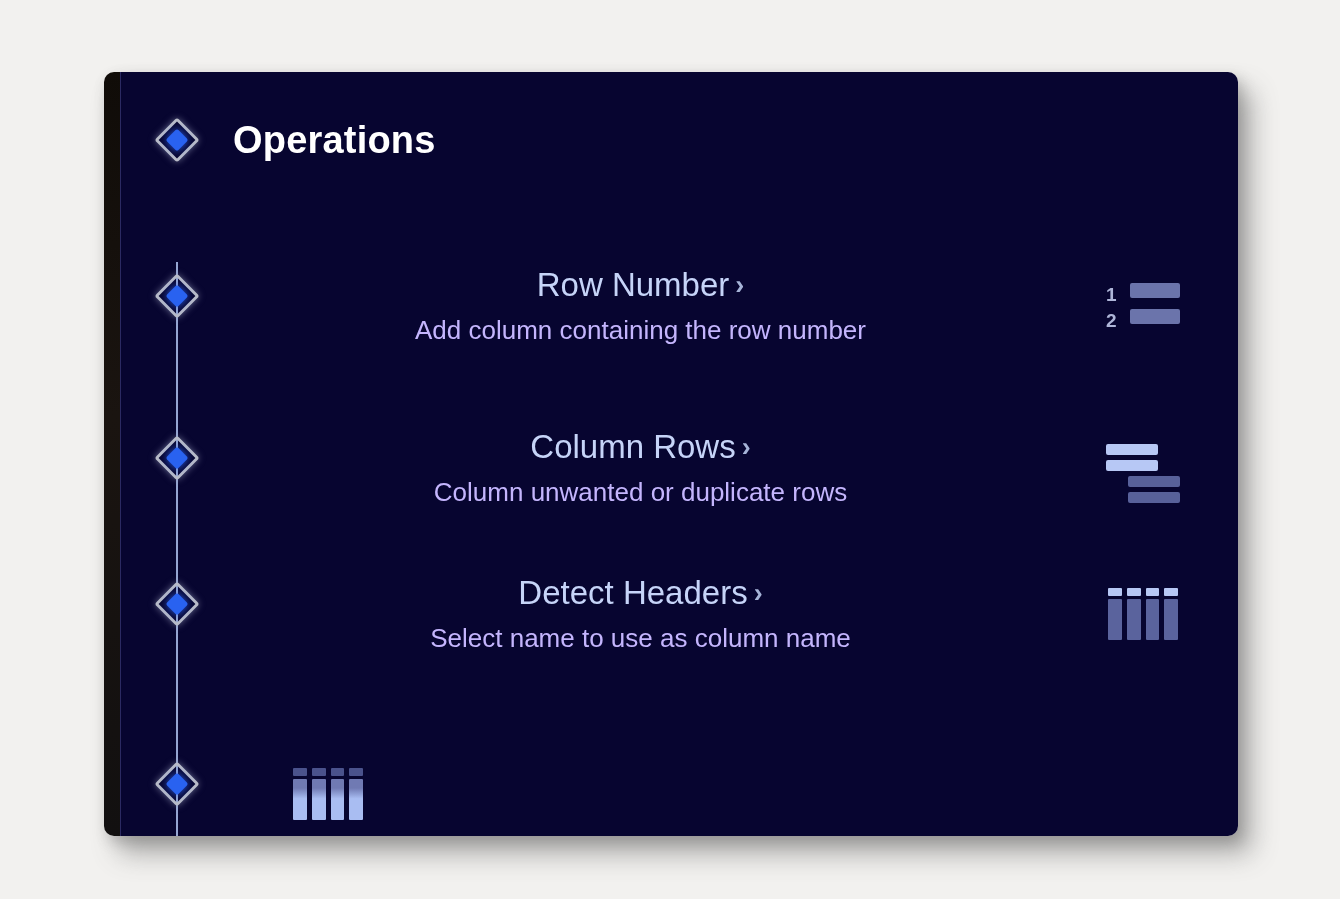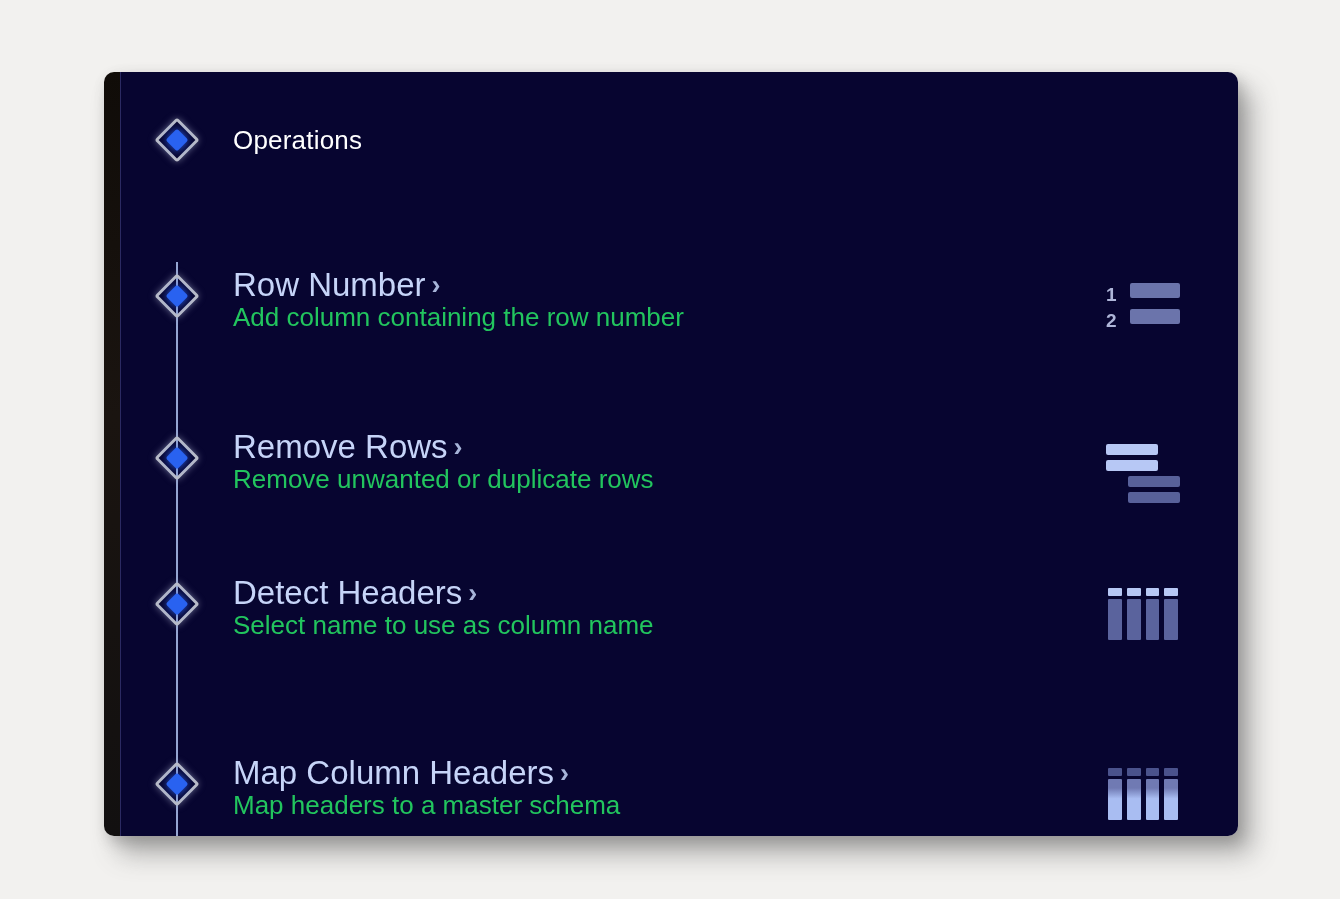--- a/index.html
+++ b/index.html
@@ -74,24 +74,25 @@
     align-items: center;
   }
   #header-row .diamond-slot {
     width: 112px;
     flex: 0 0 112px;
     display: flex;
     justify-content: center;
     align-items: center;
   }
   .page-title {
-    font-size: 26px;
+    font-size: 38px;
     color: #ffffff;
     letter-spacing: .2px;
     line-height: 1;
+    font-weight: bold;
   }
 
   
   .diamond {
     position: relative;
     width: 44px;
     height: 44px;
     flex: 0 0 44px;
   }
   .diamond .ring,
@@ -117,20 +118,21 @@
   }
 
   
   .op-row {
     position: absolute;
     left: 0;
     right: 0;
     height: 130px;
     display: flex;
     align-items: flex-start;
+    text-align: center;
   }
   .op-row .diamond-slot {
     width: 112px;
     flex: 0 0 112px;
     display: flex;
     justify-content: center;
     padding-top: 6px;
   }
   .op-text {
     flex: 1 1 auto;
@@ -145,22 +147,23 @@
     cursor: pointer;
   }
   .op-link .chev {
     color: #a6b4d8;
     font-size: 27px;
     margin-left: 6px;
     font-weight: 600;
     vertical-align: 2px;
   }
   .op-desc {
+    margin-top: 13px;
     font-size: 26px;
-    color: #22c55e;
+    color: #c4b5fd;
     line-height: 1.1;
     white-space: nowrap;
   }
   .op-icon {
     width: 190px;
     flex: 0 0 190px;
     display: flex;
     align-items: flex-start;
     justify-content: center;
     padding-top: 12px;
@@ -271,22 +274,22 @@
         </div>
 
         <div class="op-row" style="top:358px">
           <div class="diamond-slot">
             <div class="diamond">
               <span class="ring"></span>
               <span class="core"></span>
             </div>
           </div>
           <div class="op-text">
-            <div class="op-link"><span>Remove Rows</span><span class="chev">›</span></div>
-            <div class="op-desc">Remove unwanted or duplicate rows</div>
+            <div class="op-link"><span>Column Rows</span><span class="chev">›</span></div>
+            <div class="op-desc">Column unwanted or duplicate rows</div>
           </div>
           <div class="op-icon">
             <div class="gi gi-rows">
               <span class="r1"></span>
               <span class="r2"></span>
               <span class="r3"></span>
               <span class="r4"></span>
             </div>
           </div>
         </div>
@@ -324,24 +327,20 @@
           </div>
         </div>
 
         <div class="op-row" style="top:684px">
           <div class="diamond-slot">
             <div class="diamond">
               <span class="ring"></span>
               <span class="core"></span>
             </div>
           </div>
-          <div class="op-text">
-            <div class="op-link"><span>Map Column Headers</span><span class="chev">›</span></div>
-            <div class="op-desc">Map headers to a master schema</div>
-          </div>
           <div class="op-icon">
             <div class="gi gi-cols mapped">
               <span class="col">
                   <i class="cap"></i>
                   <i class="body"></i>
                 </span>
               <span class="col">
                   <i class="cap"></i>
                   <i class="body"></i>
                 </span>

